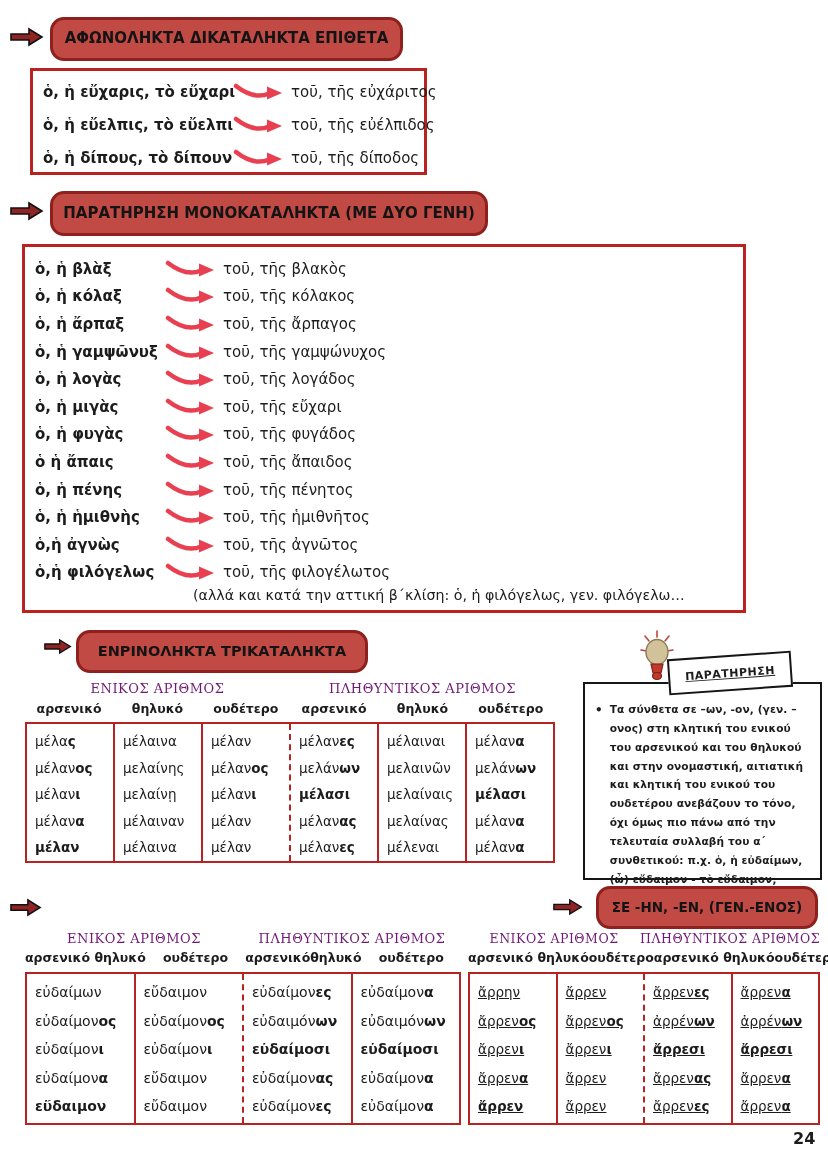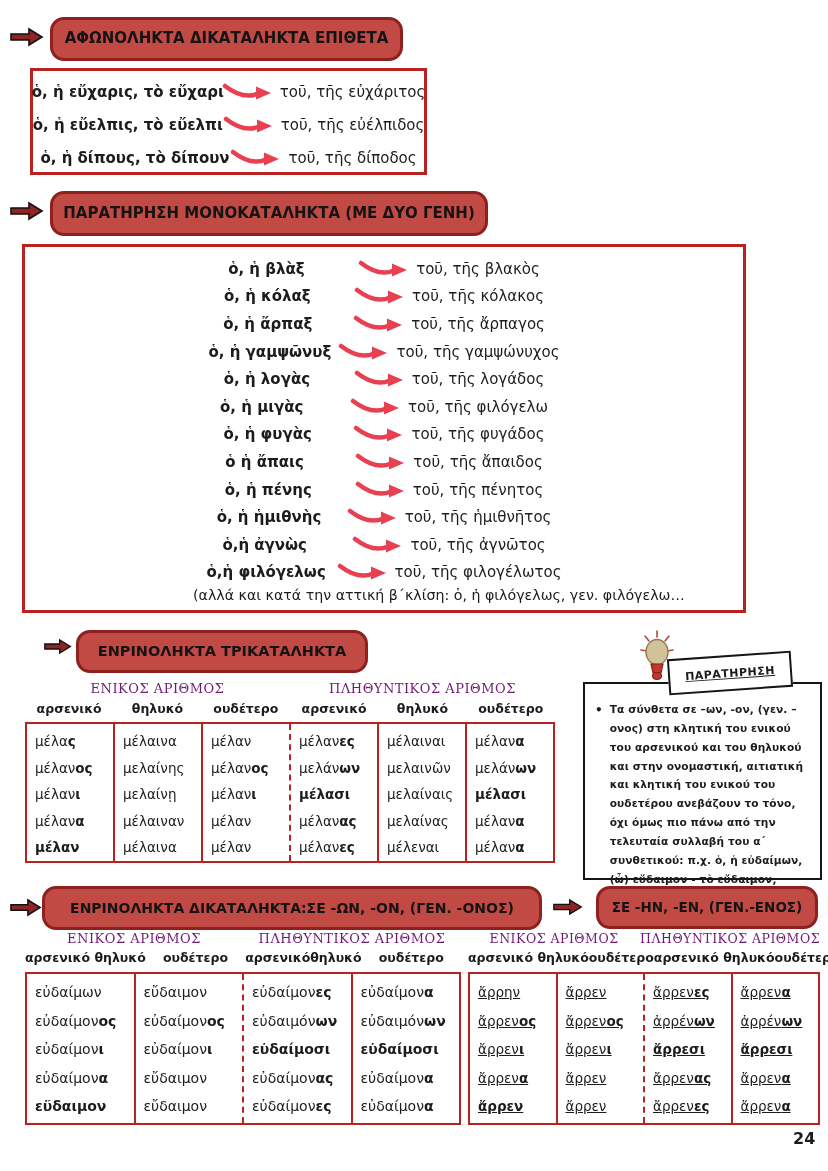--- a/index.html
+++ b/index.html
@@ -11,21 +11,21 @@
   
   .hdr{position:absolute;background:var(--header-fill);border:3px solid var(--header-border);
        border-radius:14px;display:flex;align-items:center;justify-content:center;
        font-weight:bold;color:#141414;text-align:center;line-height:1.05;}
 
   
   .blk{position:absolute;}
 
   
   .listbox{position:absolute;border:3px solid var(--table-red);background:#fff;box-sizing:border-box;}
-  .pair-row{display:flex;align-items:center;justify-content:center;}
+  .pair-row{display:flex;align-items:center;padding-left:10px;}
   #box1 .pair-row{height:33px;}
   #box2 .pair-row{height:27.6px;}
   .lemma{font-weight:bold;font-size:15px;white-space:nowrap;}
   #box1 .lemma{width:190px;}
   #box2 .lemma{width:130px;}
   .carrow{flex:0 0 auto;margin-right:8px;}
   .gen{font-size:15px;white-space:nowrap;}
   .footnote{margin-left:168px;margin-top:1px;font-size:14.2px;white-space:nowrap;}
 
   
@@ -143,21 +143,21 @@
             <polygon points="34,3.5 49,10 34,16.5" fill="var(--arrow-red)"></polygon>
           </svg>
           <span class="gen">τοῦ, τῆς λογάδος</span>
         </div>
         <div class="pair-row">
           <span class="lemma">ὁ, ἡ μιγὰς</span>
           <svg class="carrow" width="50" height="18" viewBox="0 0 50 18">
             <path d="M3 3 C 16 13, 27 14.5, 36 10.5" fill="none" stroke="var(--arrow-red)" stroke-width="4.5" stroke-linecap="round"></path>
             <polygon points="34,3.5 49,10 34,16.5" fill="var(--arrow-red)"></polygon>
           </svg>
-          <span class="gen">τοῦ, τῆς φιλόγελω</span>
+          <span class="gen">τοῦ, τῆς εὔχαρι</span>
         </div>
         <div class="pair-row">
           <span class="lemma">ὁ, ἡ φυγὰς</span>
           <svg class="carrow" width="50" height="18" viewBox="0 0 50 18">
             <path d="M3 3 C 16 13, 27 14.5, 36 10.5" fill="none" stroke="var(--arrow-red)" stroke-width="4.5" stroke-linecap="round"></path>
             <polygon points="34,3.5 49,10 34,16.5" fill="var(--arrow-red)"></polygon>
           </svg>
           <span class="gen">τοῦ, τῆς φυγάδος</span>
         </div>
         <div class="pair-row">
@@ -285,23 +285,20 @@
       <span id="note-text">Τα σύνθετα σε –ων, -ον, (γεν. –ονος) στη κλητική του ενικού του αρσενικού και του θηλυκού και στην ονομαστική, αιτιατική και κλητική του ενικού του ουδετέρου ανεβάζουν το τόνο, όχι όμως πιο πάνω από την τελευταία συλλαβή του α΄ συνθετικού: π.χ. ὁ, ἡ εὐδαίμων, (ὦ) εὔδαιμον - τὸ εὔδαιμον,</span>
     </div>
   </div>
   <div id="note-label" style="left:668px;top:655px;width:120px;height:32px;">
     <span>ΠΑΡΑΤΗΡΗΣΗ</span>
   </div>
 
   <svg class="blk" style="left:10px;top:898px;" width="32" height="19" viewBox="0 0 34 20">
     <polygon points="1,7 19,7 19,2 32,10 19,18 19,13 1,13" fill="var(--arrow-dark)" stroke="#111" stroke-width="1.6"></polygon>
   </svg>
-  <div class="hdr" style="left:42px;top:886px;width:494px;height:38px;font-size:14px;">
-    <span>ΕΝΡΙΝΟΛΗΚΤΑ ΔΙΚΑΤΑΛΗΚΤΑ:ΣΕ -ΩΝ, -ΟΝ, (ΓΕΝ. -ΟΝΟΣ)</span>
-  </div>
   <div class="numrow" style="left:25px;top:931px;width:436px;">
     <div class="numcell">ΕΝΙΚΟΣ ΑΡΙΘΜΟΣ</div>
     <div class="numcell">ΠΛΗΘΥΝΤΙΚΟΣ ΑΡΙΘΜΟΣ</div>
   </div>
   <div class="genrow" style="left:25px;top:950px;width:436px;">
       <div class="gcell">αρσενικό θηλυκό</div>
       <div class="gcell">ουδέτερο</div>
       <div class="gcell">αρσενικόθηλυκό</div>
       <div class="gcell">ουδέτερο</div>
     </div>

